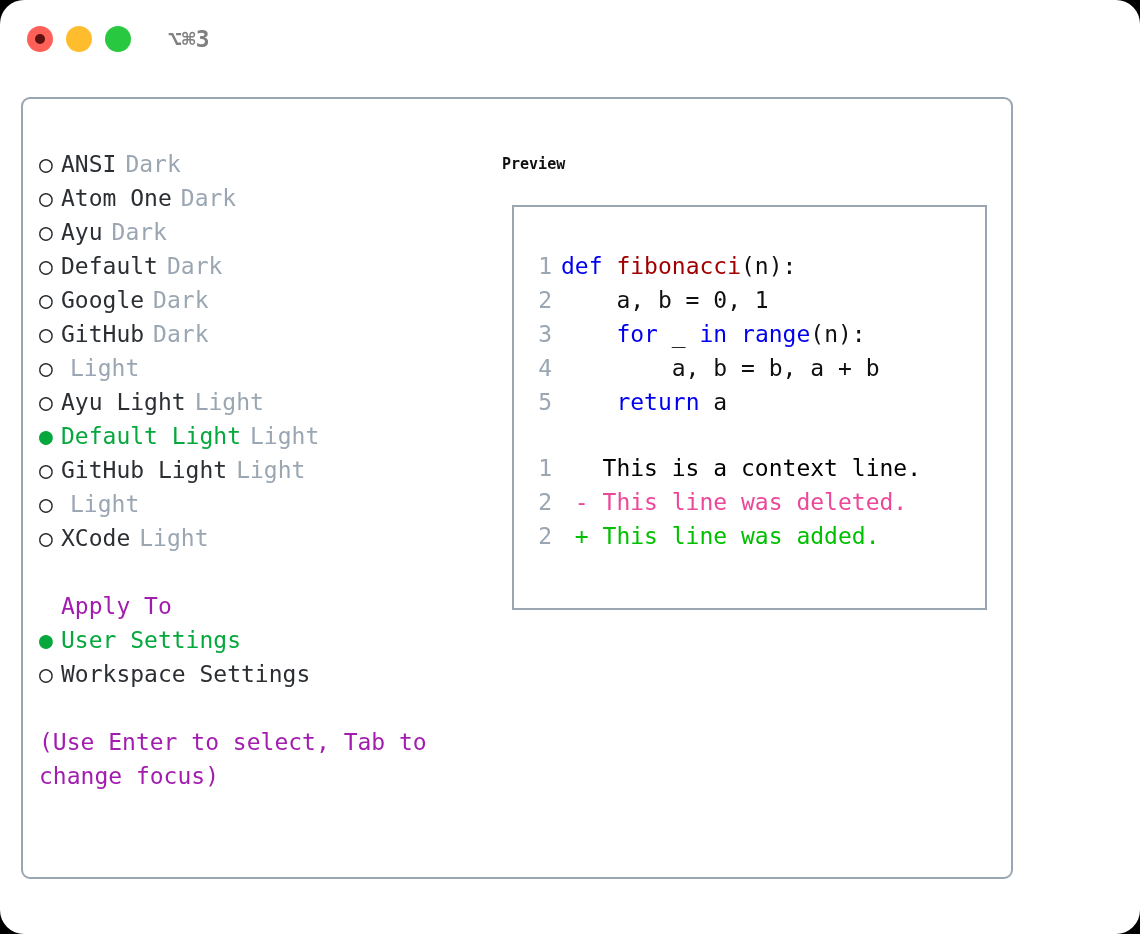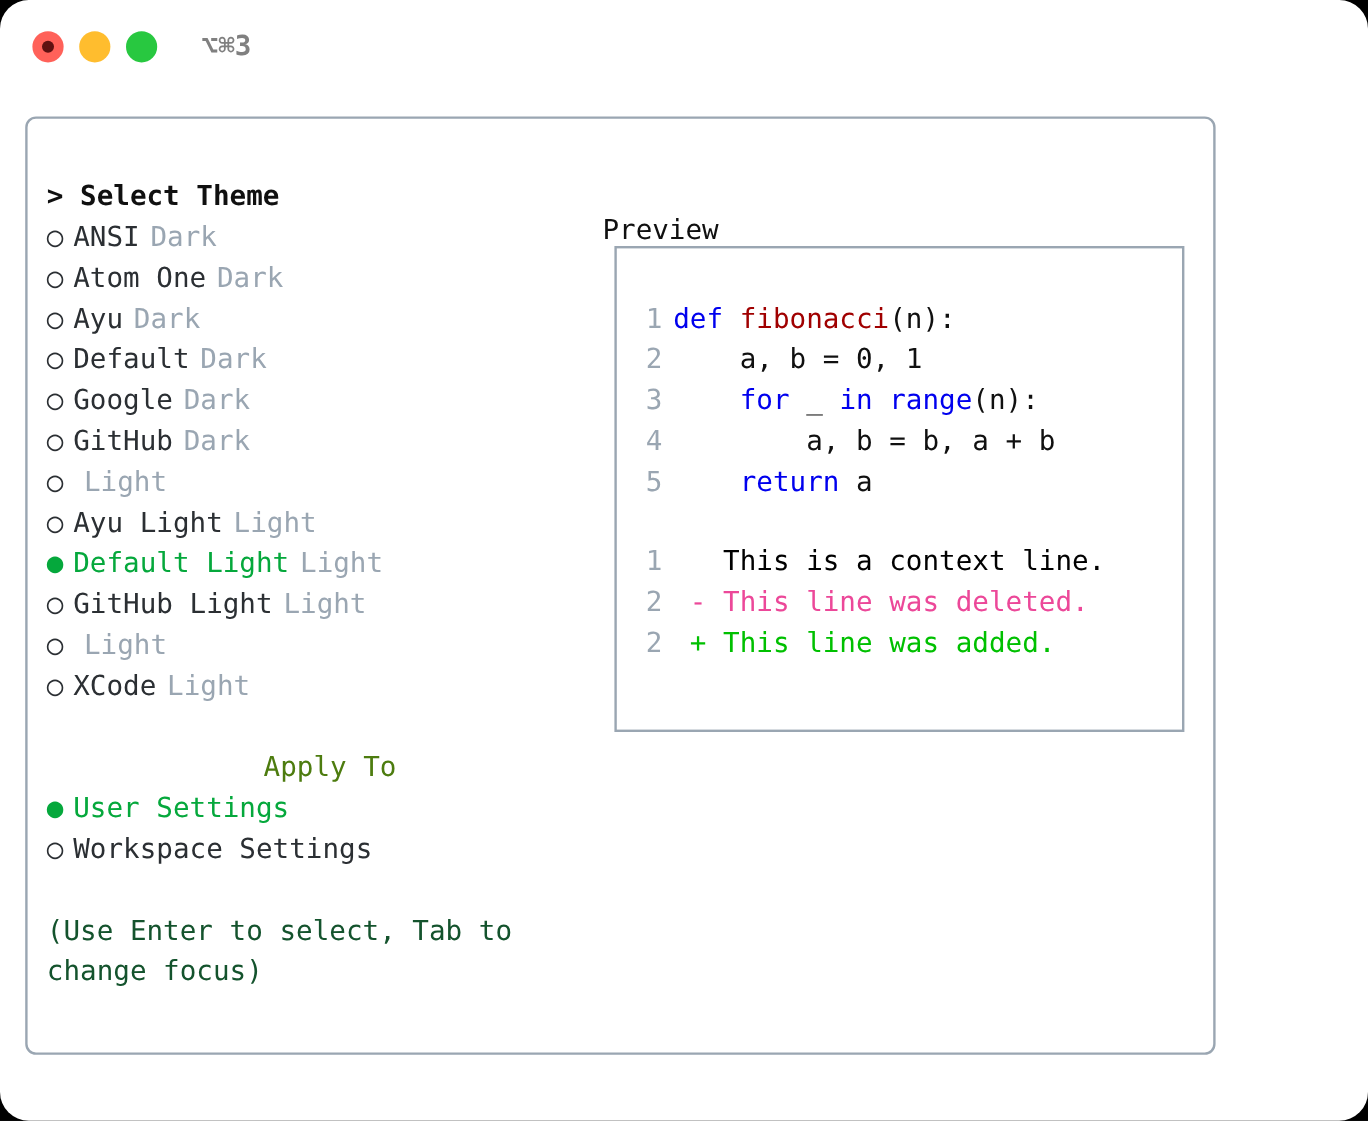--- a/index.html
+++ b/index.html
@@ -110,48 +110,46 @@
   .option-row.selected .opt-label { color: #05a83c; }
   .opt-label { color: #2b2f33; }
   .opt-tag {
     color: #9aa6b2;
     margin-left: 9px;
   }
   .spacer-row { height: 34px; }
 
   #apply-heading {
     font-size: 23px;
-    color: #4d7c0f;
+    color: #a21caf;
     line-height: 34px;
     padding-left: 22px;
     white-space: pre;
-    text-align: center;
   }
   #hint-text {
     margin-top: 34px;
     font-size: 23px;
     line-height: 34px;
-    color: #14532d;
+    color: #a21caf;
     width: 400px;
   }
 
   
   #preview-column {
     position: absolute;
     left: 479px;
     top: 48px;
     width: 500px;
   }
   #preview-heading {
-    font-size: 23px;
-    font-weight: normal;
+    font-size: 15px;
+    font-weight: bold;
     color: #101010;
     line-height: 34px;
     white-space: pre;
-    margin-top: 28px;
   }
   #preview-box {
     position: absolute;
     left: 10px;
     top: 58px;
     width: 475px;
     height: 405px;
     border: 2px solid #9aa6b2;
     box-sizing: border-box;
     background: #ffffff;
@@ -192,21 +190,20 @@
   <div id="titlebar">
     <div class="traffic-light" id="tl-close"></div>
     <div class="traffic-light" id="tl-min"></div>
     <div class="traffic-light" id="tl-max"></div>
     <div id="window-shortcut">⌥⌘3</div>
   </div>
 
   <div id="main-panel">
 
     <div id="theme-column">
-      <div class="section-heading">&gt; Select Theme</div>
       <div id="theme-list">
           <div class="option-row"><span class="marker">○</span><span class="opt-label">ANSI</span><span class="opt-tag">Dark</span></div>
           <div class="option-row"><span class="marker">○</span><span class="opt-label">Atom One</span><span class="opt-tag">Dark</span></div>
           <div class="option-row"><span class="marker">○</span><span class="opt-label">Ayu</span><span class="opt-tag">Dark</span></div>
           <div class="option-row"><span class="marker">○</span><span class="opt-label">Default</span><span class="opt-tag">Dark</span></div>
           <div class="option-row"><span class="marker">○</span><span class="opt-label">Google</span><span class="opt-tag">Dark</span></div>
           <div class="option-row"><span class="marker">○</span><span class="opt-label">GitHub</span><span class="opt-tag">Dark</span></div>
           <div class="option-row"><span class="marker">○</span><span class="opt-tag">Light</span></div>
           <div class="option-row"><span class="marker">○</span><span class="opt-label">Ayu Light</span><span class="opt-tag">Light</span></div>
           <div class="option-row selected"><span class="marker">●</span><span class="opt-label">Default Light</span><span class="opt-tag">Light</span></div>

